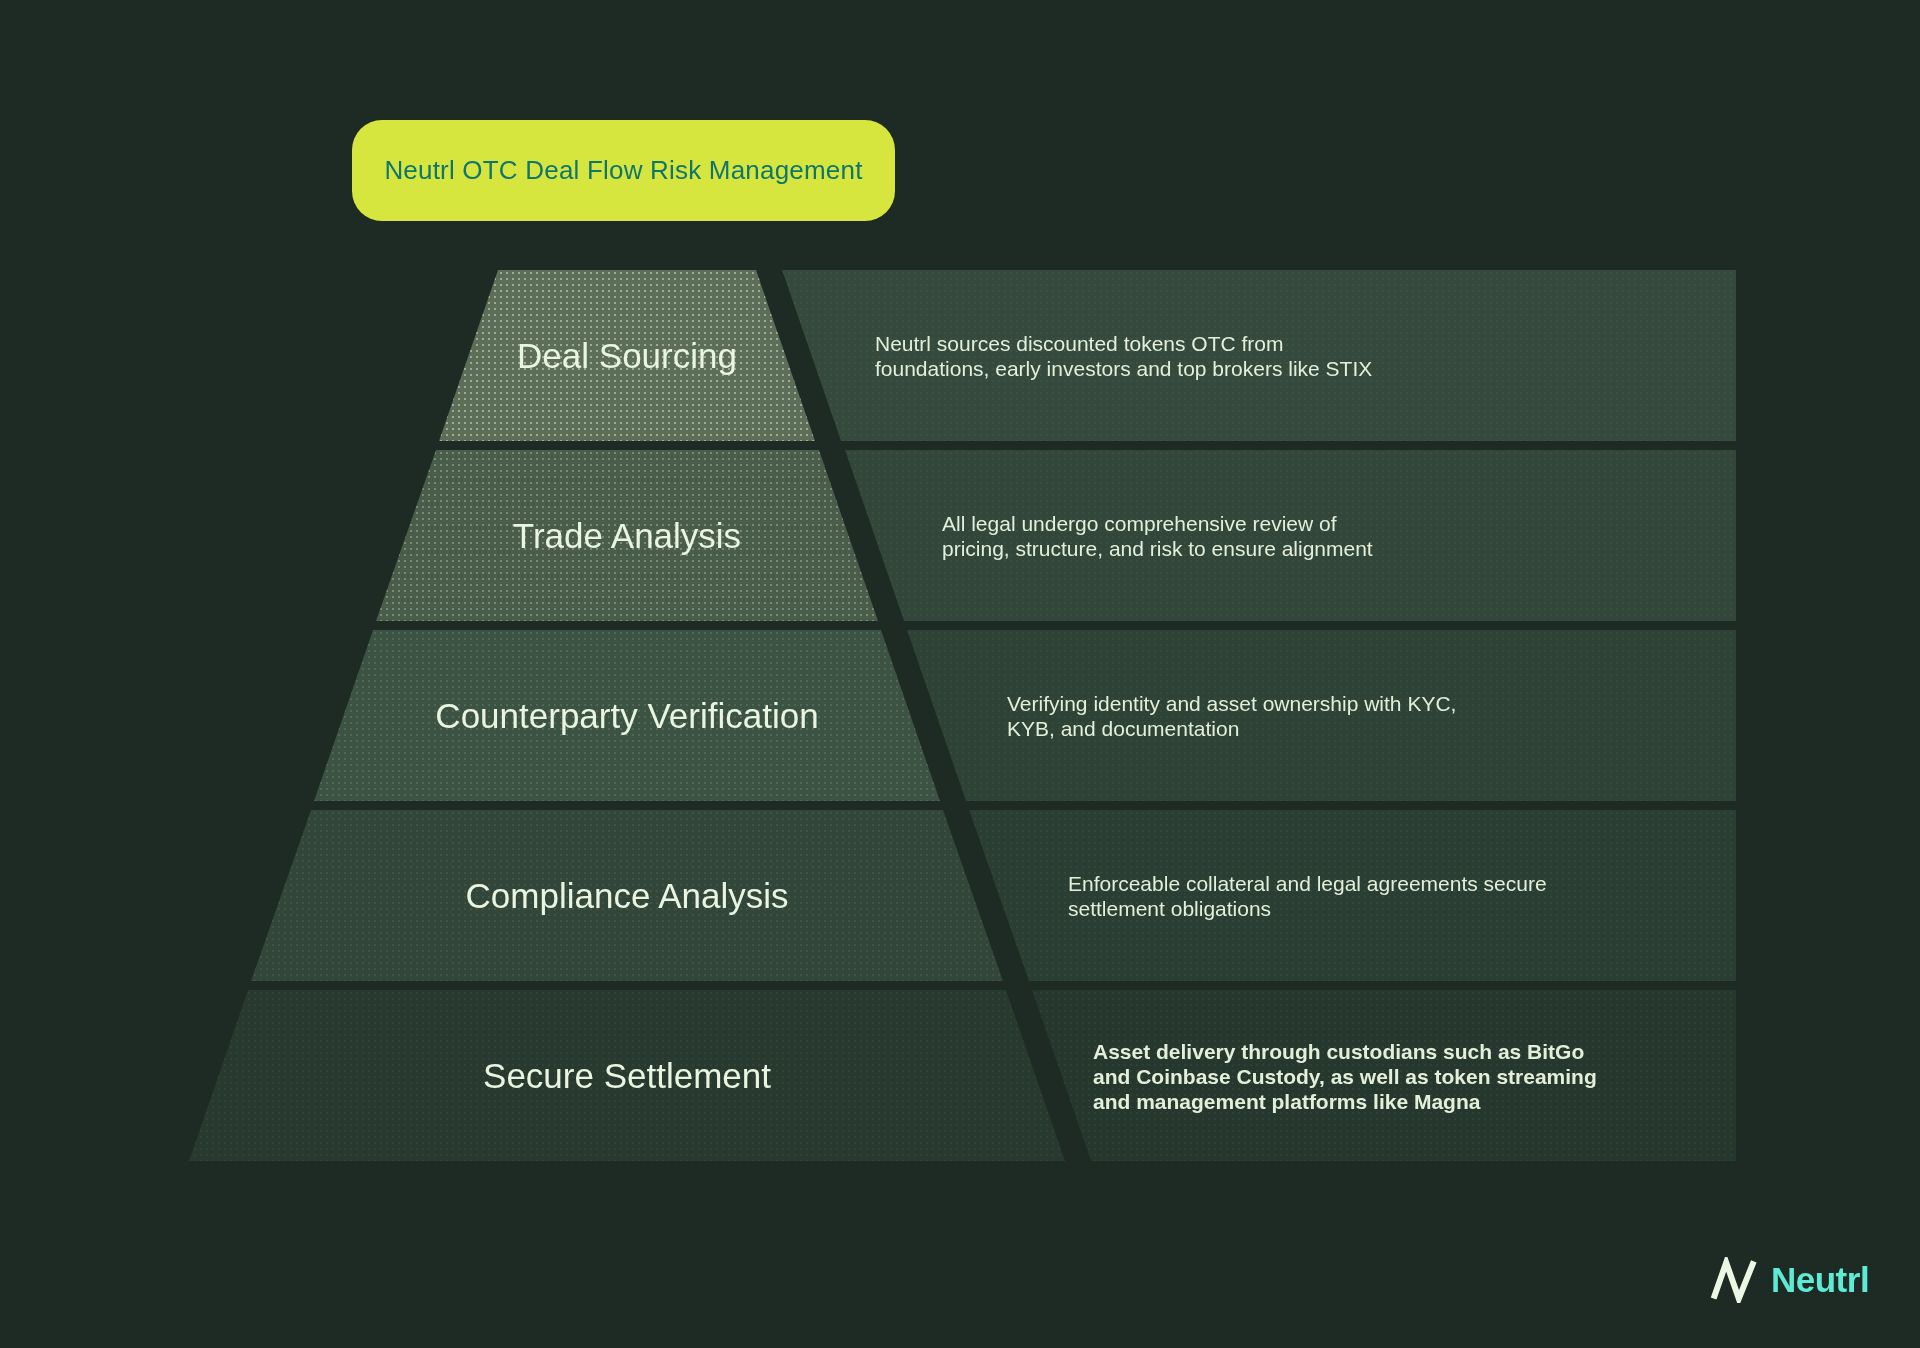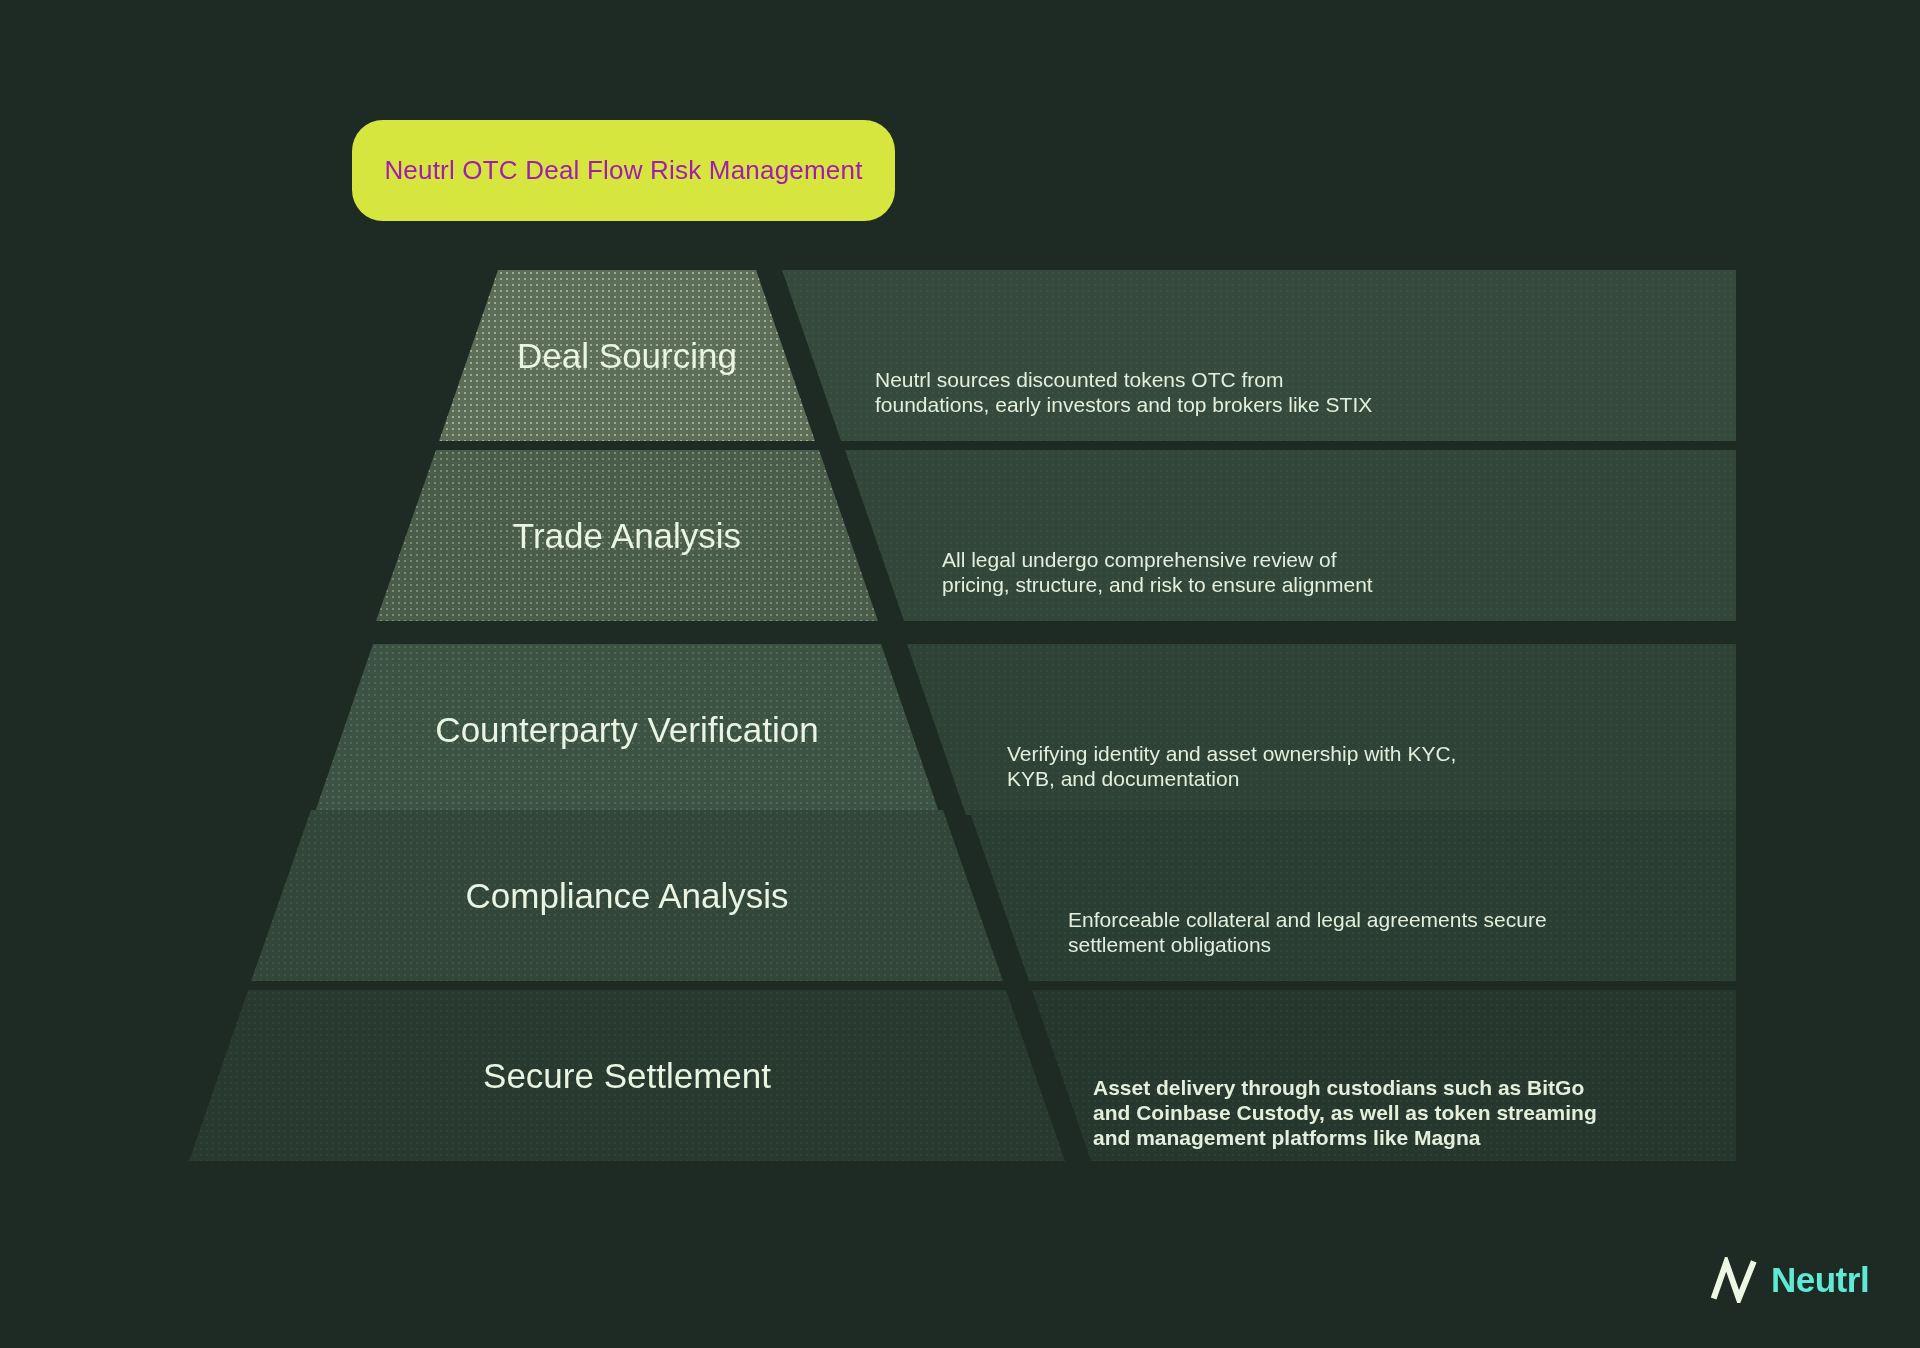--- a/index.html
+++ b/index.html
@@ -27,35 +27,35 @@
     background-size:6px 6px;
   }
   .tier .dots{opacity:var(--dots,.1);}
   .panel .dots{opacity:.05;}
   .tier-label{
     position:absolute;left:627px;top:50%;transform:translate(-50%,-50%);
     font-size:35px;color:#e9f4e1;white-space:nowrap;
   }
   .desc{
     position:absolute;top:50%;transform:translateY(-50%);
-    font-size:21px;line-height:25px;color:#e3efda;white-space:nowrap;margin-top:36px;
+    font-size:21px;line-height:25px;color:#e3efda;white-space:nowrap;
   }
 
   
   .brand{
     position:absolute;left:1710px;top:1254px;height:52px;
     display:flex;align-items:center;gap:13px;
   }
   .brand svg{display:block;}
   .brand-word{font-size:35px;font-weight:700;color:#5eead4;letter-spacing:-.5px;}
 </style>
 </head>
 <body style="background: rgb(30, 42, 36);">
 
-<div class="badge" style="background: rgb(215, 230, 62); color: #a21caf; border-radius: 31px;">
+<div class="badge" style="background: rgb(215, 230, 62); color: #0f766e;">
   <span class="badge-label">Neutrl OTC Deal Flow Risk Management</span>
 </div>
 
 <div class="row" style="top: 270px; --tier: #5c6e58; --panel: #35493c; --dots: 0.5;">
   <div class="tier" style="clip-path:polygon(498px 0,756px 0,815px 171px,439px 171px);">
     <div class="dots"></div>
     <div class="tier-label">Deal Sourcing</div>
   </div>
   <div class="panel" style="clip-path:polygon(782px 0,1736px 0,1736px 171px,841px 171px);">
     <div class="dots"></div>
@@ -73,21 +73,21 @@
   </div>
   <div class="panel" style="clip-path:polygon(845px 0,1736px 0,1736px 171px,904px 171px);">
     <div class="dots"></div>
     <div class="desc" style="left:942px;">
       <div>All legal undergo comprehensive review of</div>
       <div>pricing, structure, and risk to ensure alignment</div>
     </div>
   </div>
 </div>
 
-<div class="row" style="top: 644px; --tier: #3c5243; --panel: #2e4236; --dots: 0.14;">
+<div class="row" style="top: 630px; --tier: #3c5243; --panel: #2e4236; --dots: 0.14;">
   <div class="tier" style="clip-path:polygon(373px 0,881px 0,940px 171px,314px 171px);">
     <div class="dots"></div>
     <div class="tier-label">Counterparty Verification</div>
   </div>
   <div class="panel" style="clip-path:polygon(907px 0,1736px 0,1736px 171px,966px 171px);">
     <div class="dots"></div>
     <div class="desc" style="left:1007px;">
       <div>Verifying identity and asset ownership with KYC,</div>
       <div>KYB, and documentation</div>
     </div>

